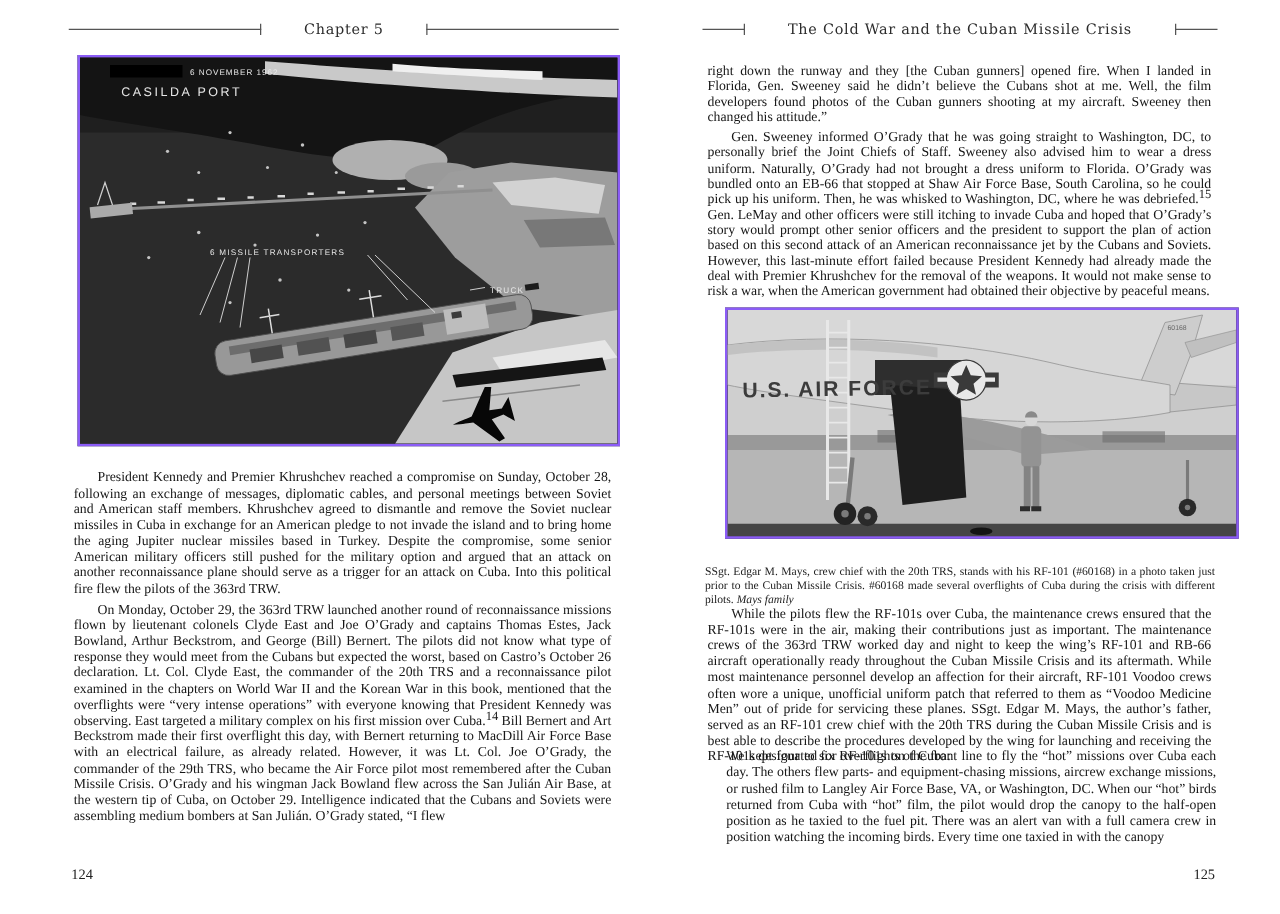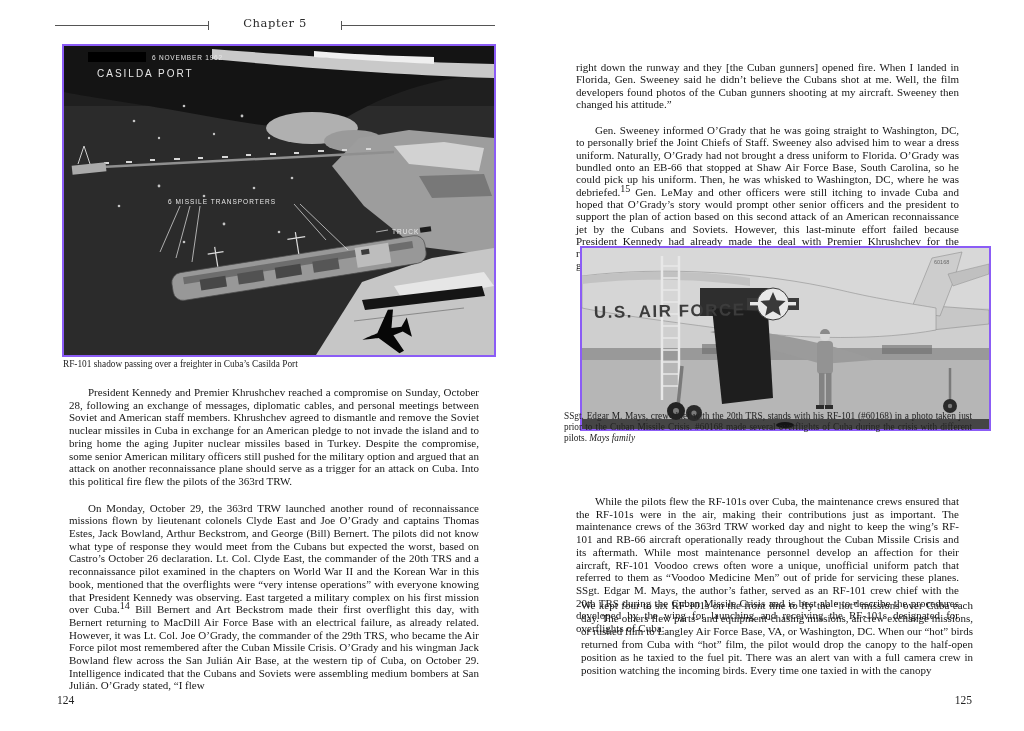--- a/index.html
+++ b/index.html
@@ -5,48 +5,48 @@
   html,body{margin:0;padding:0;}
   body{
     width:1024px;height:731px;position:relative;background:#ffffff;
     font-family:"Liberation Serif", serif;color:#1a1a1a;overflow:hidden;
   }
   .page{position:absolute;top:0;height:731px;}
   #left-page{left:55px;width:440px;}
   #right-page{left:562px;width:412px;}
 
   .running-head{
-    position:absolute;top:16px;left:0;right:0;display:flex;align-items:flex-end;
+    position:absolute;top:16px;left:0;right:0;display:flex;align-items:center;
     font-family:"DejaVu Serif", serif;font-size:11.5px;color:#2b2b2b;letter-spacing:.6px;
   }
   .head-rule{flex:1;position:relative;height:9px;}
   .head-rule::before{content:"";position:absolute;left:0;right:0;top:4px;border-top:1px solid #555;}
   .head-rule.l::after{content:"";position:absolute;right:0;top:0;height:9px;border-right:1px solid #555;}
   .head-rule.r::after{content:"";position:absolute;left:0;top:0;height:9px;border-left:1px solid #555;}
   .head-title{padding:0 34px;white-space:nowrap;}
 
   .photo{position:absolute;border:2px solid #8b5cf6;overflow:hidden;background:#2a2a2a;}
   #left-photo{top:44px;left:7px;width:430px;height:309px;}
   #right-photo{top:246px;left:18px;width:407px;height:181px;}
   .photo svg{display:block;width:100%;height:100%;}
 
   .caption{
     position:absolute;font-size:9.3px;line-height:11px;color:#222;
   }
   #left-caption{top:359px;left:8px;width:430px;}
-  #right-caption{top:411px;left:2px;width:408px;text-align:justify;}
+  #right-caption{top:453px;left:2px;width:408px;text-align:justify;}
   .credit{font-style:italic;}
 
   .bodytext{
     position:absolute;left:0;text-align:justify;font-size:11px;color:#161616;
   }
   #left-text{top:372px;width:438px;line-height:12.7px;}
   #right-text-1{top:47px;width:411px;line-height:12.3px;}
   #right-text-2{top:481px;width:411px;line-height:12.7px;}
-  .bodytext p{margin:14px;text-indent:19px;}
+  .bodytext p{margin:4px;text-indent:19px;}
   .bodytext p.noindent{text-indent:0;}
   sup.fn{font-size:10px;line-height:0;vertical-align:4px;}
 
   .blockquote{
     position:absolute;top:599px;left:19px;width:392px;text-align:justify;
     font-size:11px;line-height:12.9px;color:#161616;
   }
   .pagenum{
     position:absolute;top:694px;font-size:11.5px;color:#222;
     font-family:"Liberation Serif", serif;
@@ -158,32 +158,36 @@
           <path d="M136,160 L128,216" fill="none"></path>
           <path d="M230,158 L262,194" fill="none"></path>
           <path d="M236,158 L284,204" fill="none"></path>
           <path d="M312,186 L324,184" fill="none"></path>
         </g>
         <text x="328" y="188" font-size="6.5" letter-spacing="1">TRUCK</text>
       </g>
     </svg>
   </div>
 
-  <div class="caption" id="left-caption">RF-101 shadow passing over a freighter in Cuba’s Casilda Port</div>
 
   <div class="bodytext" id="left-text">
     <p>President Kennedy and Premier Khrushchev reached a compromise on Sunday, October 28, following an exchange of messages, diplomatic cables, and personal meetings between Soviet and American staff members. Khrushchev agreed to dismantle and remove the Soviet nuclear missiles in Cuba in exchange for an American pledge to not invade the island and to bring home the aging Jupiter nuclear missiles based in Turkey. Despite the compromise, some senior American military officers still pushed for the military option and argued that an attack on another reconnaissance plane should serve as a trigger for an attack on Cuba. Into this political fire flew the pilots of the 363rd TRW.</p>
     <p><span>On Monday, October 29, the 363rd TRW launched another round of reconnaissance missions flown by lieutenant colonels Clyde East and Joe O’Grady and captains Thomas Estes, Jack Bowland, Arthur Beckstrom, and George (Bill) Bernert. The pilots did not know what type of response they would meet from the Cubans but expected the worst, based on Castro’s October 26 declaration. Lt. Col. Clyde East, the commander of the 20th TRS and a reconnaissance pilot examined in the chapters on World War II and the Korean War in this book, mentioned that the overflights were “very intense operations” with everyone knowing that President Kennedy was observing. East targeted a military complex on his first mission over Cuba.</span><sup class="fn">14</sup><span> Bill Bernert and Art Beckstrom made their first overflight this day, with Bernert returning to MacDill Air Force Base with an electrical failure, as already related. However, it was Lt. Col. Joe O’Grady, the commander of the 29th TRS, who became the Air Force pilot most remembered after the Cuban Missile Crisis. O’Grady and his wingman Jack Bowland flew across the San Julián Air Base, at the western tip of Cuba, on October 29. Intelligence indicated that the Cubans and Soviets were assembling medium bombers at San Julián. O’Grady stated, “I flew</span></p>
   </div>
 
   <div class="pagenum" id="left-pagenum">124</div>
 </div>
 
 <div class="page" id="right-page">
 
+  <div class="running-head">
+    <div class="head-rule l"></div>
+    <div class="head-title">The Cold War and the Cuban Missile Crisis</div>
+    <div class="head-rule r"></div>
+  </div>
 
   <div class="bodytext" id="right-text-1">
     <p class="noindent">right down the runway and they [the Cuban gunners] opened fire. When I landed in Florida, Gen. Sweeney said he didn’t believe the Cubans shot at me. Well, the film developers found photos of the Cuban gunners shooting at my aircraft. Sweeney then changed his attitude.”</p>
     <p><span>Gen. Sweeney informed O’Grady that he was going straight to Washington, DC, to personally brief the Joint Chiefs of Staff. Sweeney also advised him to wear a dress uniform. Naturally, O’Grady had not brought a dress uniform to Florida. O’Grady was bundled onto an EB-66 that stopped at Shaw Air Force Base, South Carolina, so he could pick up his uniform. Then, he was whisked to Washington, DC, where he was debriefed.</span><sup class="fn">15</sup><span> Gen. LeMay and other officers were still itching to invade Cuba and hoped that O’Grady’s story would prompt other senior officers and the president to support the plan of action based on this second attack of an American reconnaissance jet by the Cubans and Soviets. However, this last-minute effort failed because President Kennedy had already made the deal with Premier Khrushchev for the removal of the weapons. It would not make sense to risk a war, when the American government had obtained their objective by peaceful means.</span></p>
   </div>
 
   <div class="photo" id="right-photo">
     <svg viewBox="0 0 407 181" preserveAspectRatio="none">
 
       <rect x="0" y="0" width="407" height="181" fill="#cfcfcf"></rect>

